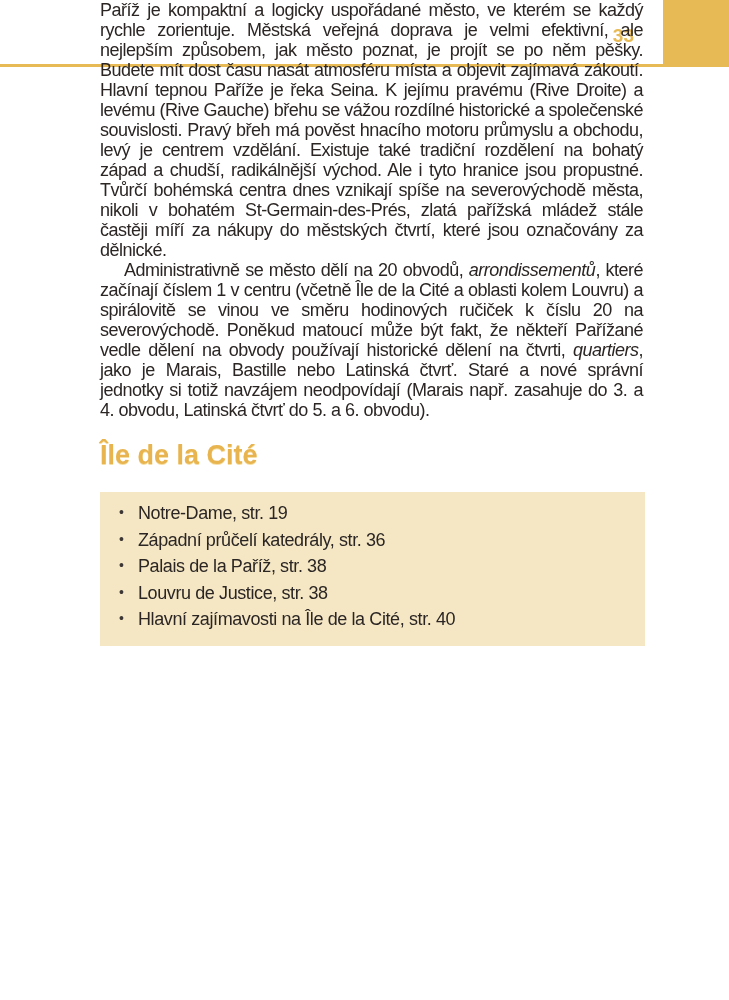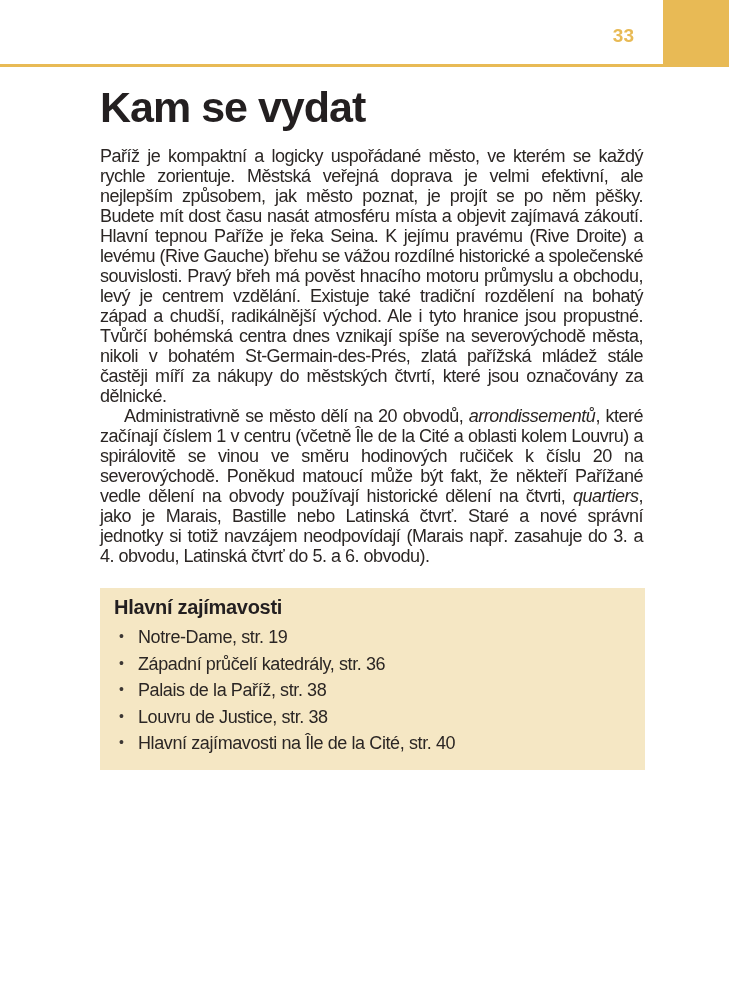--- a/index.html
+++ b/index.html
@@ -97,30 +97,29 @@
 <body>
 
 <div class="page">
 
   <div class="corner-block"></div>
   <div class="top-rule"></div>
   <div class="page-number">33</div>
 
   <div class="content">
 
-    <h1 class="title">Kam se vydat</h1>
 
     <div class="body-text">
       <p>Paříž je kompaktní a logicky uspořádané město, ve kterém se každý rychle zorientuje. Městská veřejná doprava je velmi efektivní, ale nejlepším způsobem, jak město poznat, je projít se po něm pěšky. Budete mít dost času nasát atmosféru místa a objevit zajímavá zákoutí. Hlavní tepnou Paříže je řeka Seina. K jejímu pravému (Rive Droite) a levému (Rive Gauche) břehu se vážou rozdílné historické a společenské souvislosti. Pravý břeh má pověst hnacího motoru průmyslu a obchodu, levý je centrem vzdělání. Existuje také tradiční rozdělení na bohatý západ a chudší, radikálnější východ. Ale i tyto hranice jsou propustné. Tvůrčí bohémská centra dnes vznikají spíše na severovýchodě města, nikoli v bohatém St-Germain-des-Prés, zlatá pařížská mládež stále častěji míří za nákupy do městských čtvrtí, které jsou označovány za dělnické.</p>
       <p class="p2"><span>Administrativně se město dělí na 20 obvodů, </span><em>arrondissementů</em><span>, které začínají číslem 1 v centru (včetně Île de la Cité a oblasti kolem Louvru) a spirálovitě se vinou ve směru hodinových ručiček k číslu 20 na severovýchodě. Poněkud matoucí může být fakt, že někteří Pařížané vedle dělení na obvody používají historické dělení na čtvrti, </span><em>quartiers</em><span>, jako je Marais, Bastille nebo Latinská čtvrť. Staré a nové správní jednotky si totiž navzájem neodpovídají (Marais např. zasahuje do 3. a 4. obvodu, Latinská čtvrť do 5. a 6. obvodu).</span></p>
     </div>
 
+    <h2 class="section-heading">Île de la Cité</h2>
 
     <div class="highlight-box">
-      <h3 class="box-heading">Hlavní zajímavosti</h3>
       <ul class="box-list">
         <li>
           <span class="bullet">•</span><span class="item-title">Notre-Dame</span><span>, str. 19</span>
         </li>
         <li>
           <span class="bullet">•</span><span class="item-title">Západní průčelí katedrály</span><span>, str. 36</span>
         </li>
         <li>
           <span class="bullet">•</span><span class="item-title">Palais de la Paříž</span><span>, str. 38</span>
         </li>

